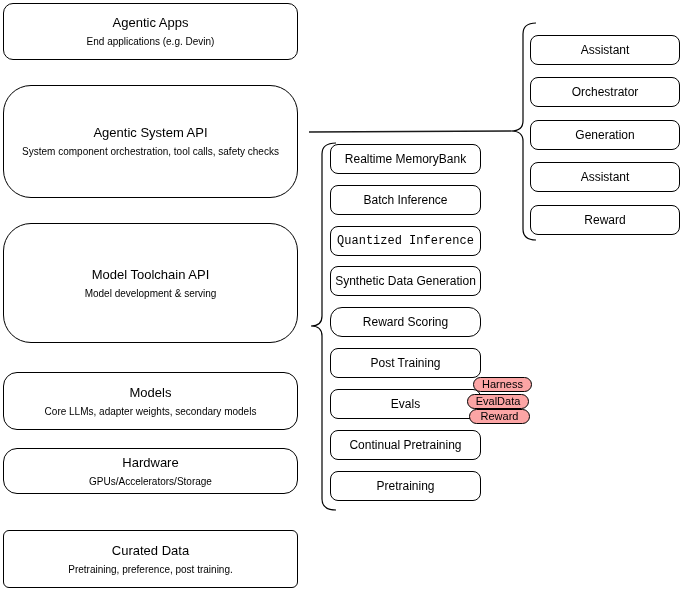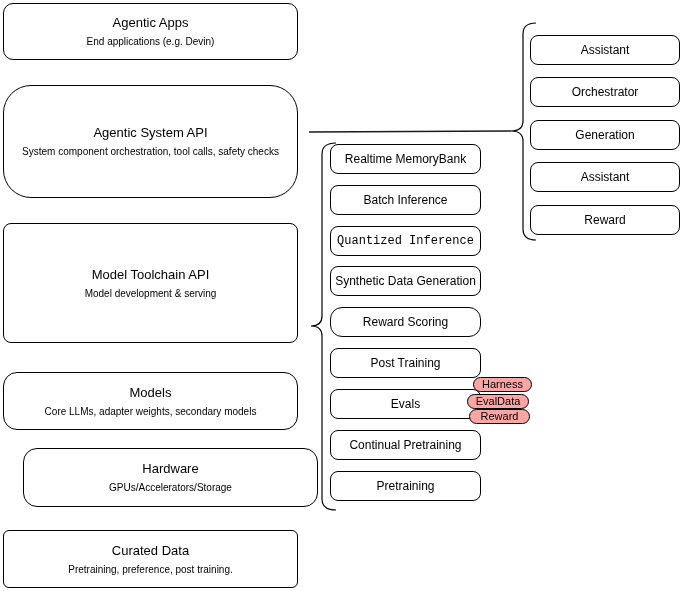--- a/index.html
+++ b/index.html
@@ -53,31 +53,31 @@
   <div class="lbox" style="top:3px;height:57px;border-radius:10px;">
     <div class="ltitle">Agentic Apps</div>
     <div class="lsub">End applications (e.g. Devin)</div>
   </div>
 
   <div class="lbox" style="top:85px;height:113px;border-radius:28px;">
     <div class="ltitle">Agentic System API</div>
     <div class="lsub">System component orchestration, tool calls, safety checks</div>
   </div>
 
-  <div class="lbox" style="top:223px;height:120px;border-radius:8px;">
+  <div class="lbox" style="top:223px;height:120px;border-radius:28px;">
     <div class="ltitle">Model Toolchain API</div>
     <div class="lsub">Model development &amp; serving</div>
   </div>
 
   <div class="lbox" style="top:372px;height:58px;border-radius:14px;">
     <div class="ltitle">Models</div>
     <div class="lsub">Core LLMs, adapter weights, secondary models</div>
   </div>
 
-  <div class="lbox" style="top:448px;height:59px;border-radius:14px;margin-left:20px;">
+  <div class="lbox" style="top:448px;height:46px;border-radius:14px;">
     <div class="ltitle">Hardware</div>
     <div class="lsub">GPUs/Accelerators/Storage</div>
   </div>
 
   <div class="lbox" style="top:530px;height:58px;border-radius:6px;">
     <div class="ltitle">Curated Data</div>
     <div class="lsub">Pretraining, preference, post training.</div>
   </div>
 
   <div class="mbox" style="top:144px;">Realtime MemoryBank</div>

